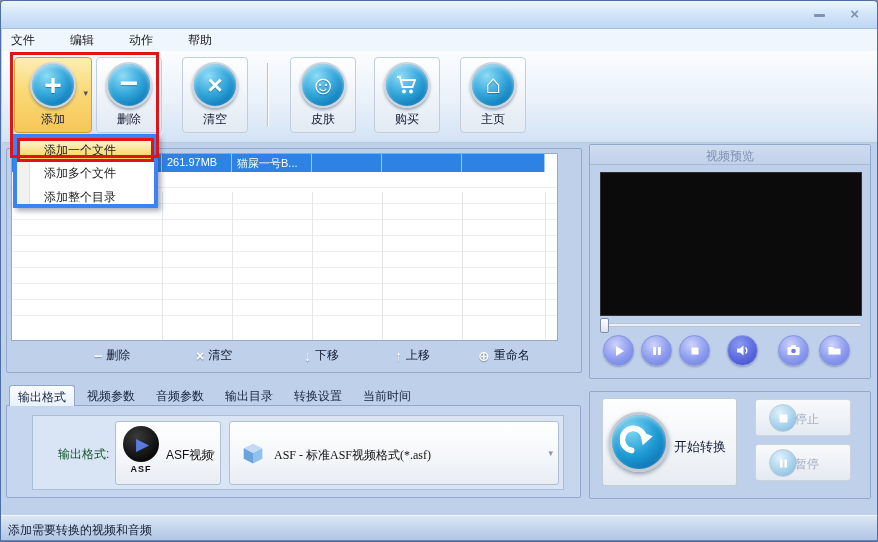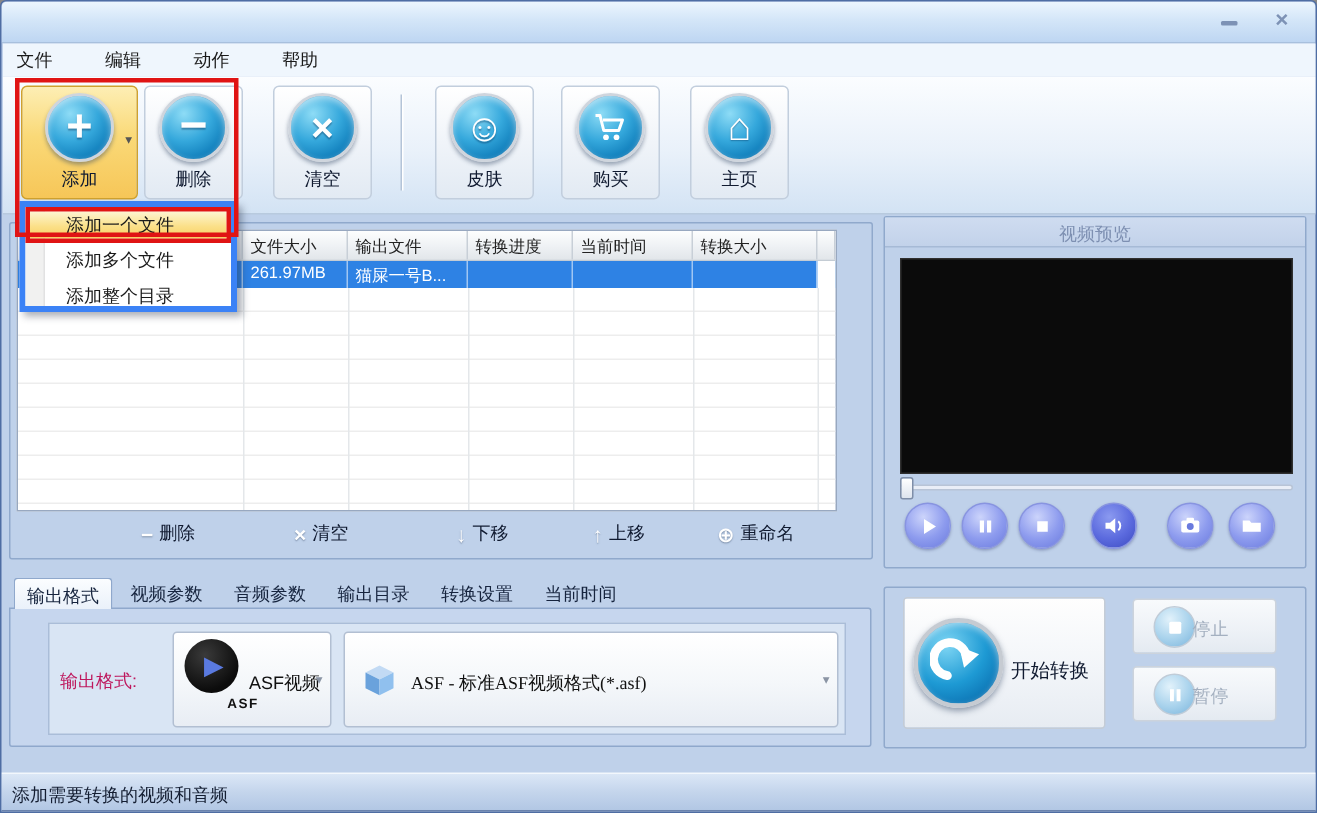--- a/index.html
+++ b/index.html
@@ -84,30 +84,30 @@
   .tabs { position:absolute; left:8px; top:384px; height:21px; display:flex; gap:3px; z-index:5; }
   .tab { width:66px; text-align:center; font-size:12px; color:#16243e; padding-top:3px; cursor:pointer; height:20px; }
   .tab-active { background:linear-gradient(180deg,#fbfdff 0%,#eaf1fa 100%); border:1px solid #8fa8cc;
     border-bottom:none; border-radius:3px 3px 0 0; height:21px; padding-top:3px; }
 
   
   .tcontent { position:absolute; left:5px; top:404px; width:575px; height:93px;
     border:1px solid #8fa8cc; background:#c6d6ee; border-radius:0 2px 2px 2px; }
   .inner-box { position:absolute; left:25px; top:9px; width:532px; height:75px;
     background:#d9e5f4; border:1px solid #aabdd8; }
-  .of-label { position:absolute; left:7px; top:30px; font-size:12px; color:#be185d; }
+  .of-label { position:absolute; left:25px; top:30px; font-size:12px; color:#14532d; }
   .combo { position:absolute; top:5px; height:64px; border:1px solid #b2bfd2; border-radius:3px;
     background:linear-gradient(180deg,#ffffff 0%,#f4f7fa 55%,#e8edf4 100%); cursor:pointer; }
   .combo1 { left:82px; width:106px; }
   .combo2 { left:196px; width:330px; }
   .play-disc { position:absolute; left:7px; top:4px; width:36px; height:36px; border-radius:50%;
     background:radial-gradient(circle at 38% 30%, #3a3a3a 0%, #0c0c0c 70%);
     display:flex; align-items:center; justify-content:center; color:#5a7ae0; font-size:17px; padding-left:3px; }
   .play-sub { position:absolute; left:7px; top:42px; width:36px; text-align:center;
-    font-size:9px; font-weight:bold; color:#111; letter-spacing:1px;margin-left:21px; }
+    font-size:9px; font-weight:bold; color:#111; letter-spacing:1px; }
   .combo1-text { position:absolute; left:50px; top:25px; font-size:12px; color:#111; }
   .combo-arrow { position:absolute; right:5px; top:26px; font-size:9px; color:#8a94a4; }
   .cube-icon { position:absolute; left:9px; top:17px; }
   .combo2-text { position:absolute; left:44px; top:25px; font-size:12px; color:#111;font-family:Liberation Serif, serif; }
 
   
   .preview { position:absolute; left:588px; top:143px; width:282px; height:235px;
     border:1px solid #90a9cc; border-radius:2px; }
   .pv-head { height:20px; text-align:center; font-size:12px; color:#7e90b2; padding-top:3px;
     border-bottom:1px solid #a6bad6; background:linear-gradient(180deg,#cfdcf0,#c2d2ea); }
@@ -206,29 +206,20 @@
       <div class="ticon">
           <span class="g-home">⌂</span>
         </div>
       <span class="tlabel">主页</span>
     </div>
   </div>
 
   <div class="left-group"></div>
 
   <div class="ftable">
-    <div class="thead">
-      <div class="cell c0"></div>
-      <div class="cell c1">文件大小</div>
-      <div class="cell c2">输出文件</div>
-      <div class="cell c3">转换进度</div>
-      <div class="cell c4">当前时间</div>
-      <div class="cell c5">转换大小</div>
-      <div class="cell c6"></div>
-    </div>
     <div class="trow-sel">
       <div class="cell c0"></div>
       <div class="cell c1">261.97MB</div>
       <div class="cell c2">猫屎一号B...</div>
       <div class="cell c3"></div>
       <div class="cell c4"></div>
       <div class="cell c5"></div>
       <div class="cell c6"></div>
     </div>
     <div class="erow"></div>

